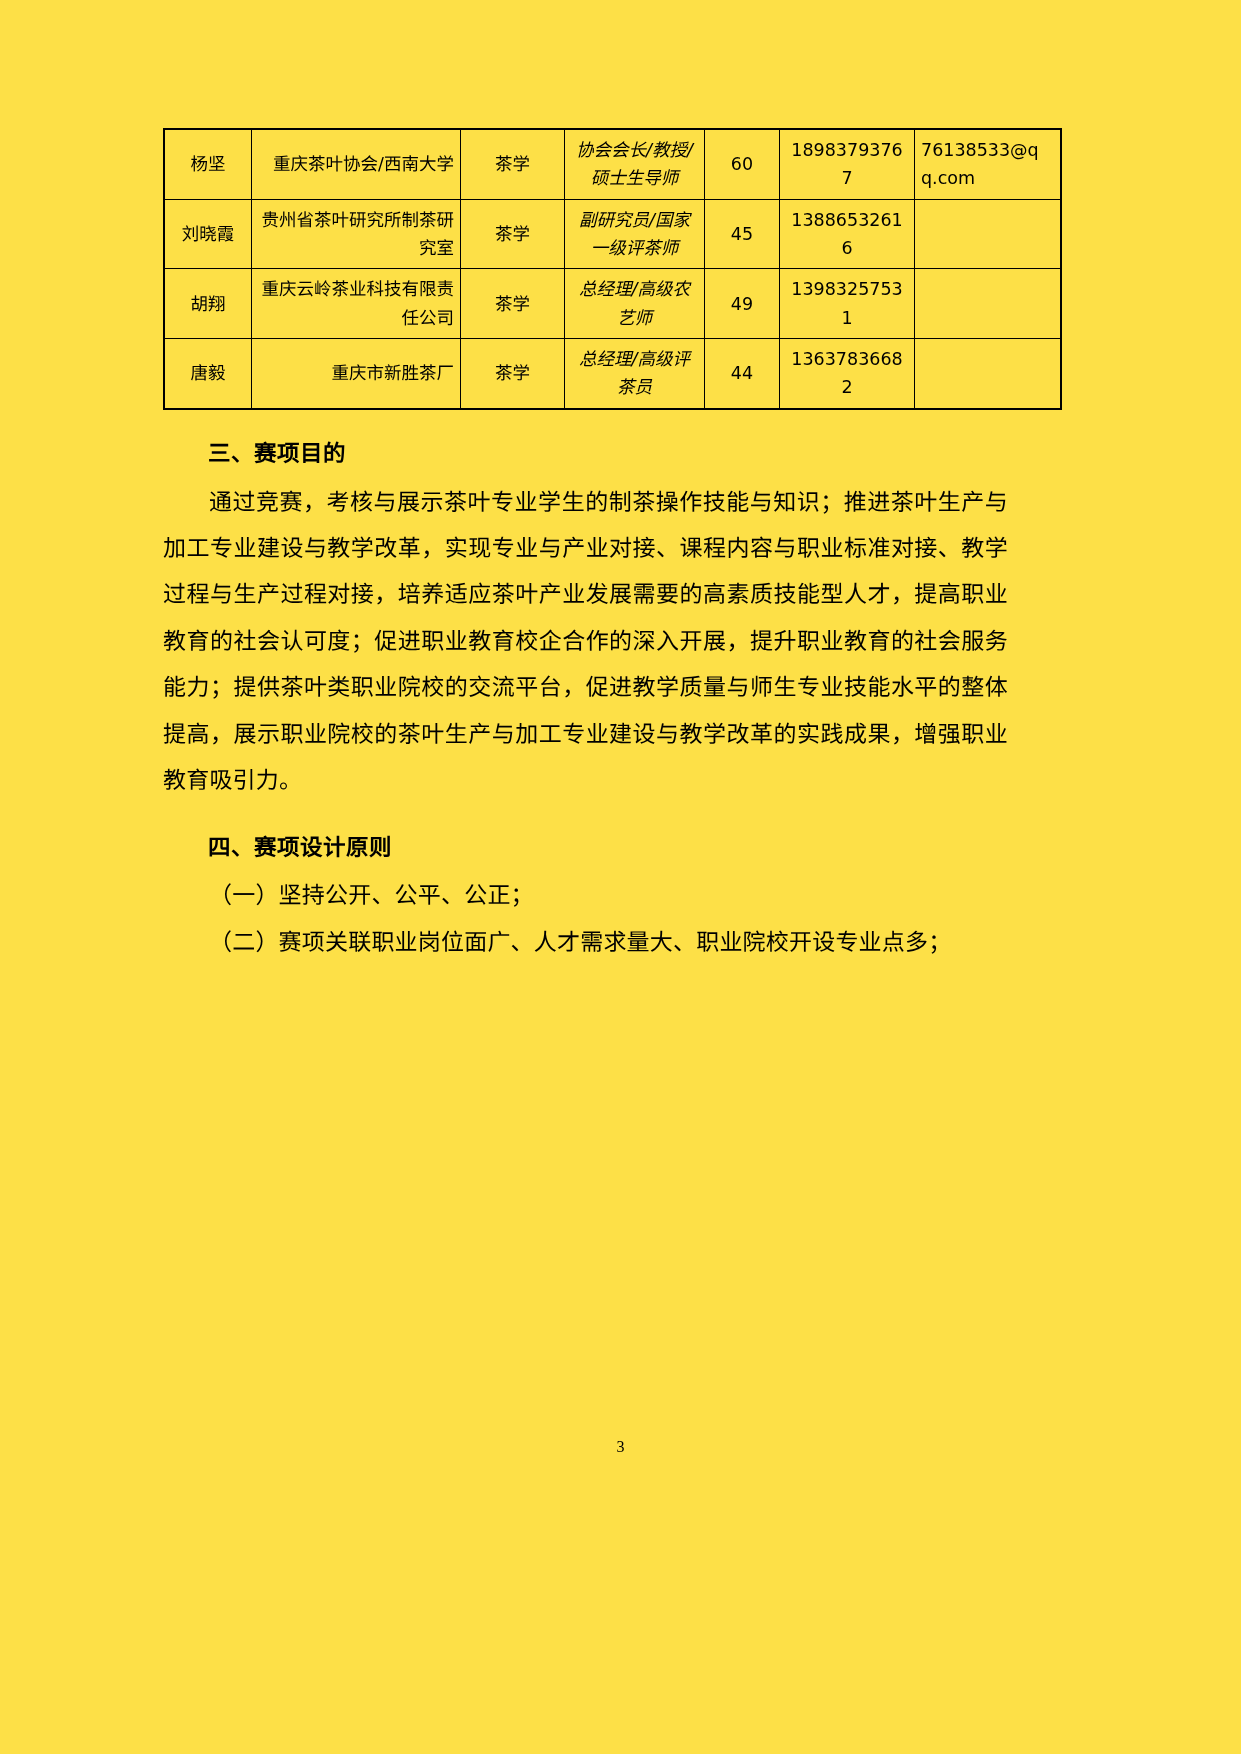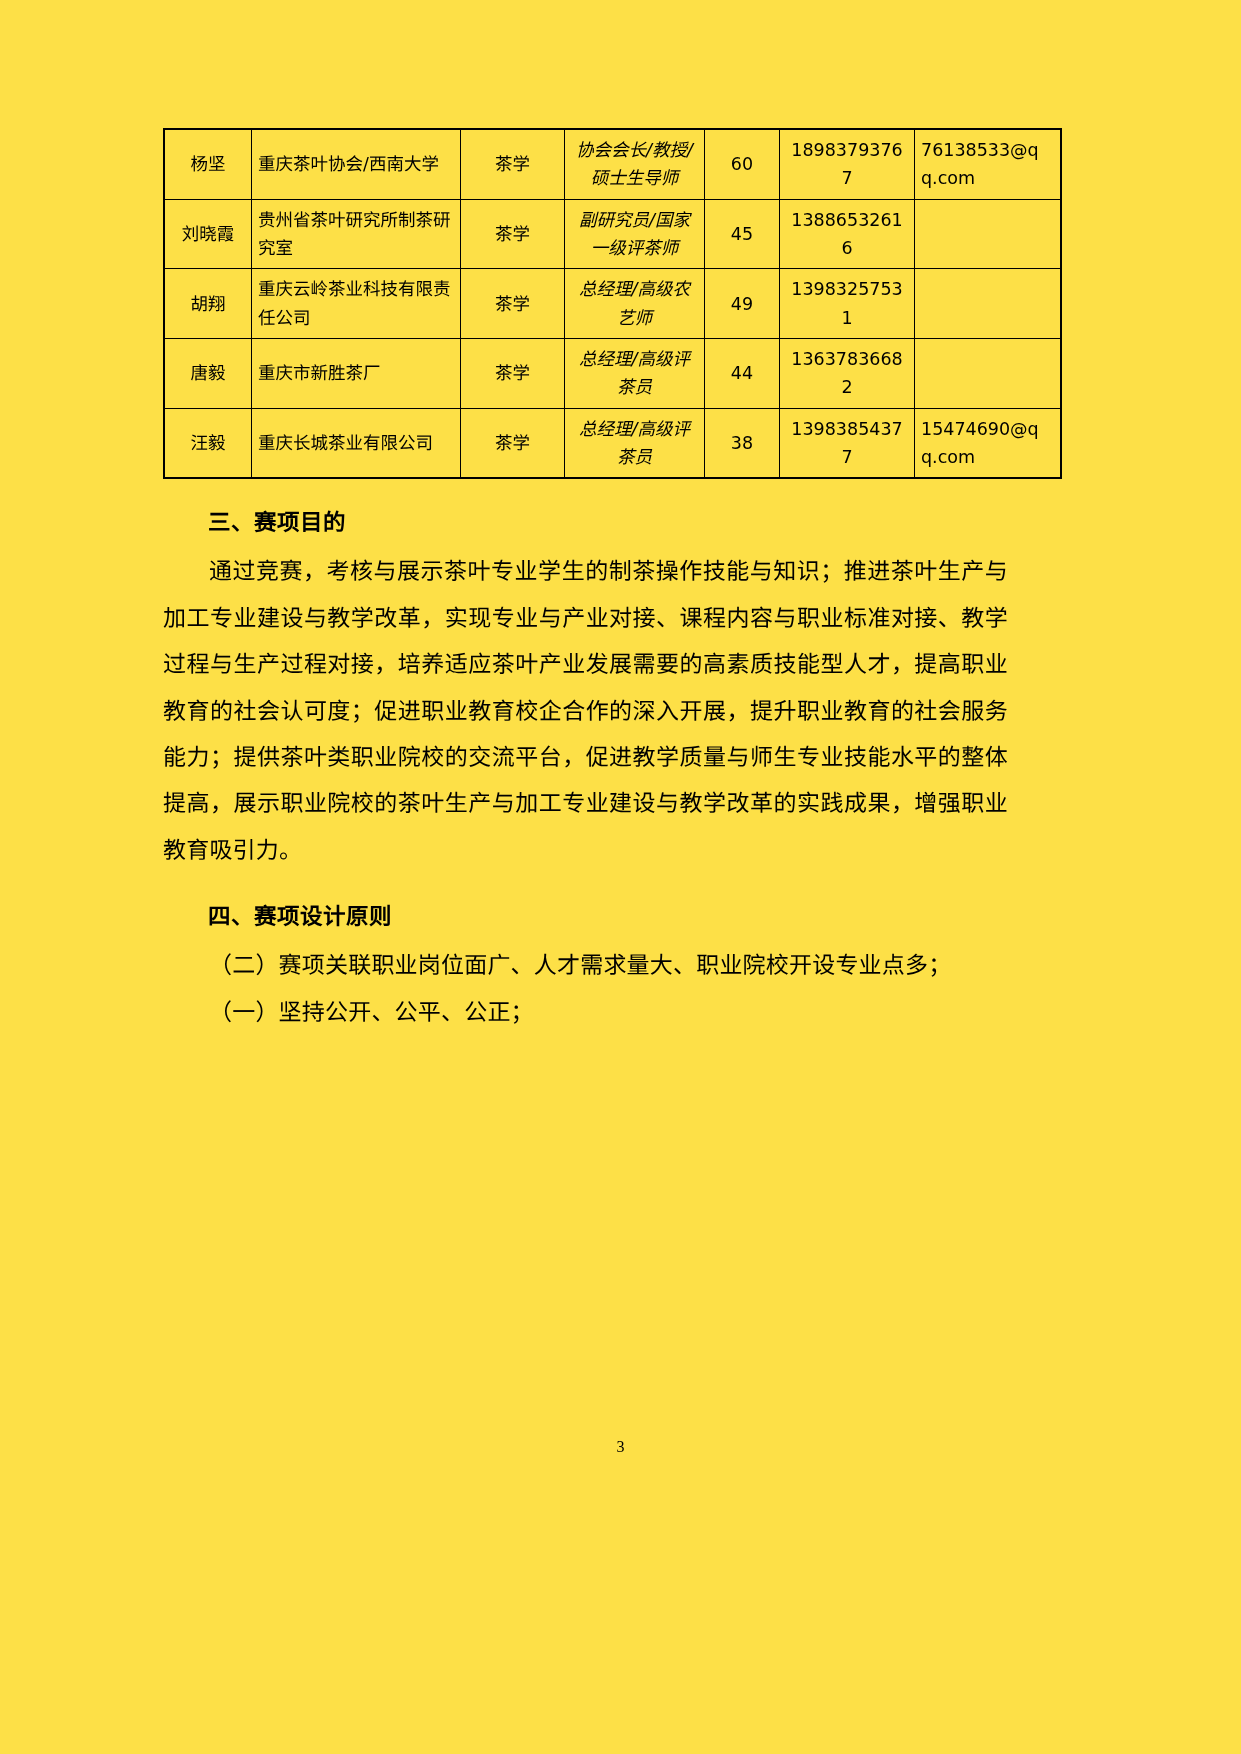--- a/index.html
+++ b/index.html
@@ -37,21 +37,21 @@
   table.experts td {
     border: 1px solid #000;
     padding: 6px 6px;
     font-size: 17.5px;
     line-height: 1.62;
     vertical-align: middle;
     font-family: "DejaVu Sans", "Liberation Sans", sans-serif;
     word-break: break-all;
   }
   td.c-name   { width: 74px;  text-align: center; }
-  td.c-org    { width: 196px; text-align: left; padding-left: 10px; }
+  td.c-org    { width: 196px; text-align: right; padding-left: 10px; }
   td.c-major  { width: 91px;  text-align: center; }
   td.c-title  { width: 127px; text-align: center; font-style: italic; }
   td.c-age    { width: 62px;  text-align: center; }
   td.c-phone  { width: 122px; text-align: center; }
   td.c-email  {
     width: 133px;
     text-align: left;
     padding-left: 8px;
     font-family: "Liberation Serif", "DejaVu Serif", serif;
     font-size: 17px;
@@ -135,35 +135,26 @@
         </tr>
         <tr>
           <td class="c-name">唐毅</td>
           <td class="c-org">重庆市新胜茶厂</td>
           <td class="c-major">茶学</td>
           <td class="c-title">总经理/高级评茶员</td>
           <td class="c-age">44</td>
           <td class="c-phone">13637836682</td>
           <td class="c-email"></td>
         </tr>
-        <tr>
-          <td class="c-name">汪毅</td>
-          <td class="c-org">重庆长城茶业有限公司</td>
-          <td class="c-major">茶学</td>
-          <td class="c-title">总经理/高级评茶员</td>
-          <td class="c-age">38</td>
-          <td class="c-phone">13983854377</td>
-          <td class="c-email">15474690@qq.com</td>
-        </tr>
       </tbody>
     </table>
 
     <h2 class="section-heading">三、赛项目的</h2>
     <p class="body-par">通过竞赛，考核与展示茶叶专业学生的制茶操作技能与知识；推进茶叶生产与加工专业建设与教学改革，实现专业与产业对接、课程内容与职业标准对接、教学过程与生产过程对接，培养适应茶叶产业发展需要的高素质技能型人才，提高职业教育的社会认可度；促进职业教育校企合作的深入开展，提升职业教育的社会服务能力；提供茶叶类职业院校的交流平台，促进教学质量与师生专业技能水平的整体提高，展示职业院校的茶叶生产与加工专业建设与教学改革的实践成果，增强职业教育吸引力。</p>
 
     <h2 class="section-heading">四、赛项设计原则</h2>
+    <p class="list-item">（一）坚持公开、公平、公正；</p>
     <p class="list-item">（二）赛项关联职业岗位面广、人才需求量大、职业院校开设专业点多；</p>
-    <p class="list-item">（一）坚持公开、公平、公正；</p>
 
   </div>
 
   <div class="page-number">3</div>
 </div>
 
 </body></html>

